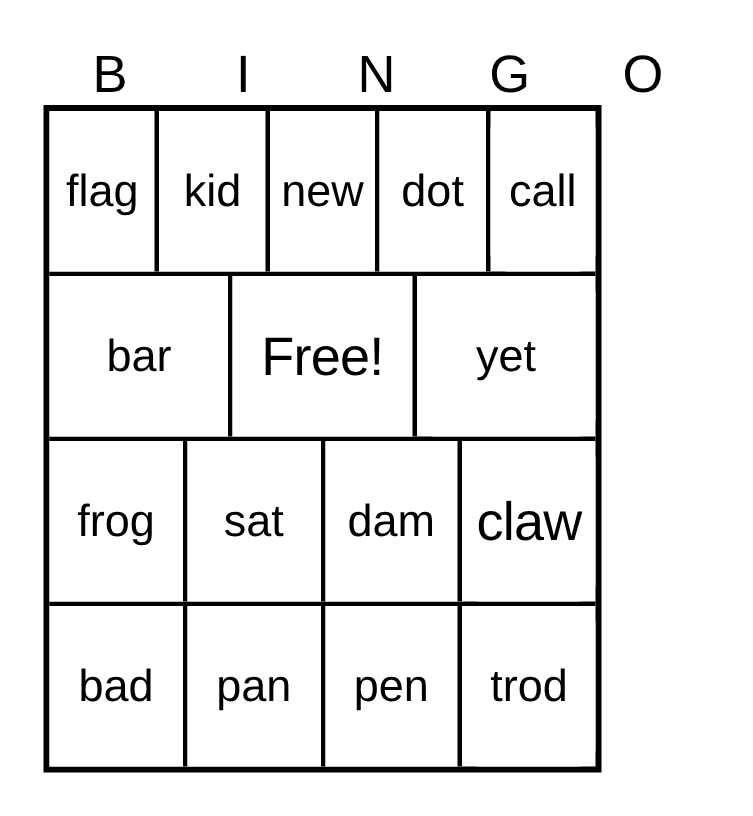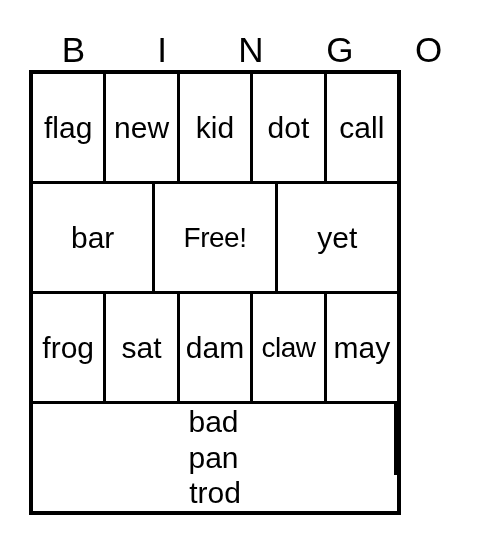--- a/index.html
+++ b/index.html
@@ -56,21 +56,20 @@
   }
   .grid-row {
     flex: 1 1 0;
     display: flex;
     flex-direction: row;
     border-bottom: 3px solid #000000;
     box-sizing: border-box;
   }
   .grid-row:last-child {
     border-bottom: none;
-    flex-direction: column;
   }
   .cell {
     flex: 1 1 0;
     box-sizing: border-box;
     border-right: 3px solid #000000;
     display: flex;
     align-items: center;
     justify-content: center;
     background: #ffffff;
     overflow: hidden;
@@ -81,21 +80,21 @@
   }
   .cell-label {
     font-size: 30px;
     line-height: 34px;
     white-space: nowrap;
     color: #000000;
     text-align: center;
     padding: 0 1px;
   }
   .cell-label.tight {
-    font-size: 28px;
+    font-size: 36px;
     letter-spacing: -0.5px;
   }
 </style>
 </head>
 <body>
 
 <div id="bingo-card">
 
   <div class="header-row">
     <div class="header-cell">B</div>
@@ -105,24 +104,24 @@
     <div class="header-cell">O</div>
   </div>
 
   <div class="grid">
 
     <div class="grid-row">
       <div class="cell">
           <span class="cell-label">flag</span>
         </div>
       <div class="cell">
-          <span class="cell-label">new</span>
+          <span class="cell-label">kid</span>
         </div>
       <div class="cell">
-          <span class="cell-label">kid</span>
+          <span class="cell-label">new</span>
         </div>
       <div class="cell">
           <span class="cell-label">dot</span>
         </div>
       <div class="cell">
           <span class="cell-label">call</span>
         </div>
     </div>
 
 
@@ -144,31 +143,31 @@
         </div>
       <div class="cell">
           <span class="cell-label">sat</span>
         </div>
       <div class="cell">
           <span class="cell-label">dam</span>
         </div>
       <div class="cell">
           <span class="cell-label tight">claw</span>
         </div>
-      <div class="cell">
-          <span class="cell-label">may</span>
-        </div>
     </div>
 
     <div class="grid-row">
       <div class="cell">
           <span class="cell-label">bad</span>
         </div>
       <div class="cell">
           <span class="cell-label">pan</span>
         </div>
       <div class="cell">
+          <span class="cell-label">pen</span>
+        </div>
+      <div class="cell">
           <span class="cell-label">trod</span>
         </div>
     </div>
 
   </div>
 </div>
 
 </body></html>

